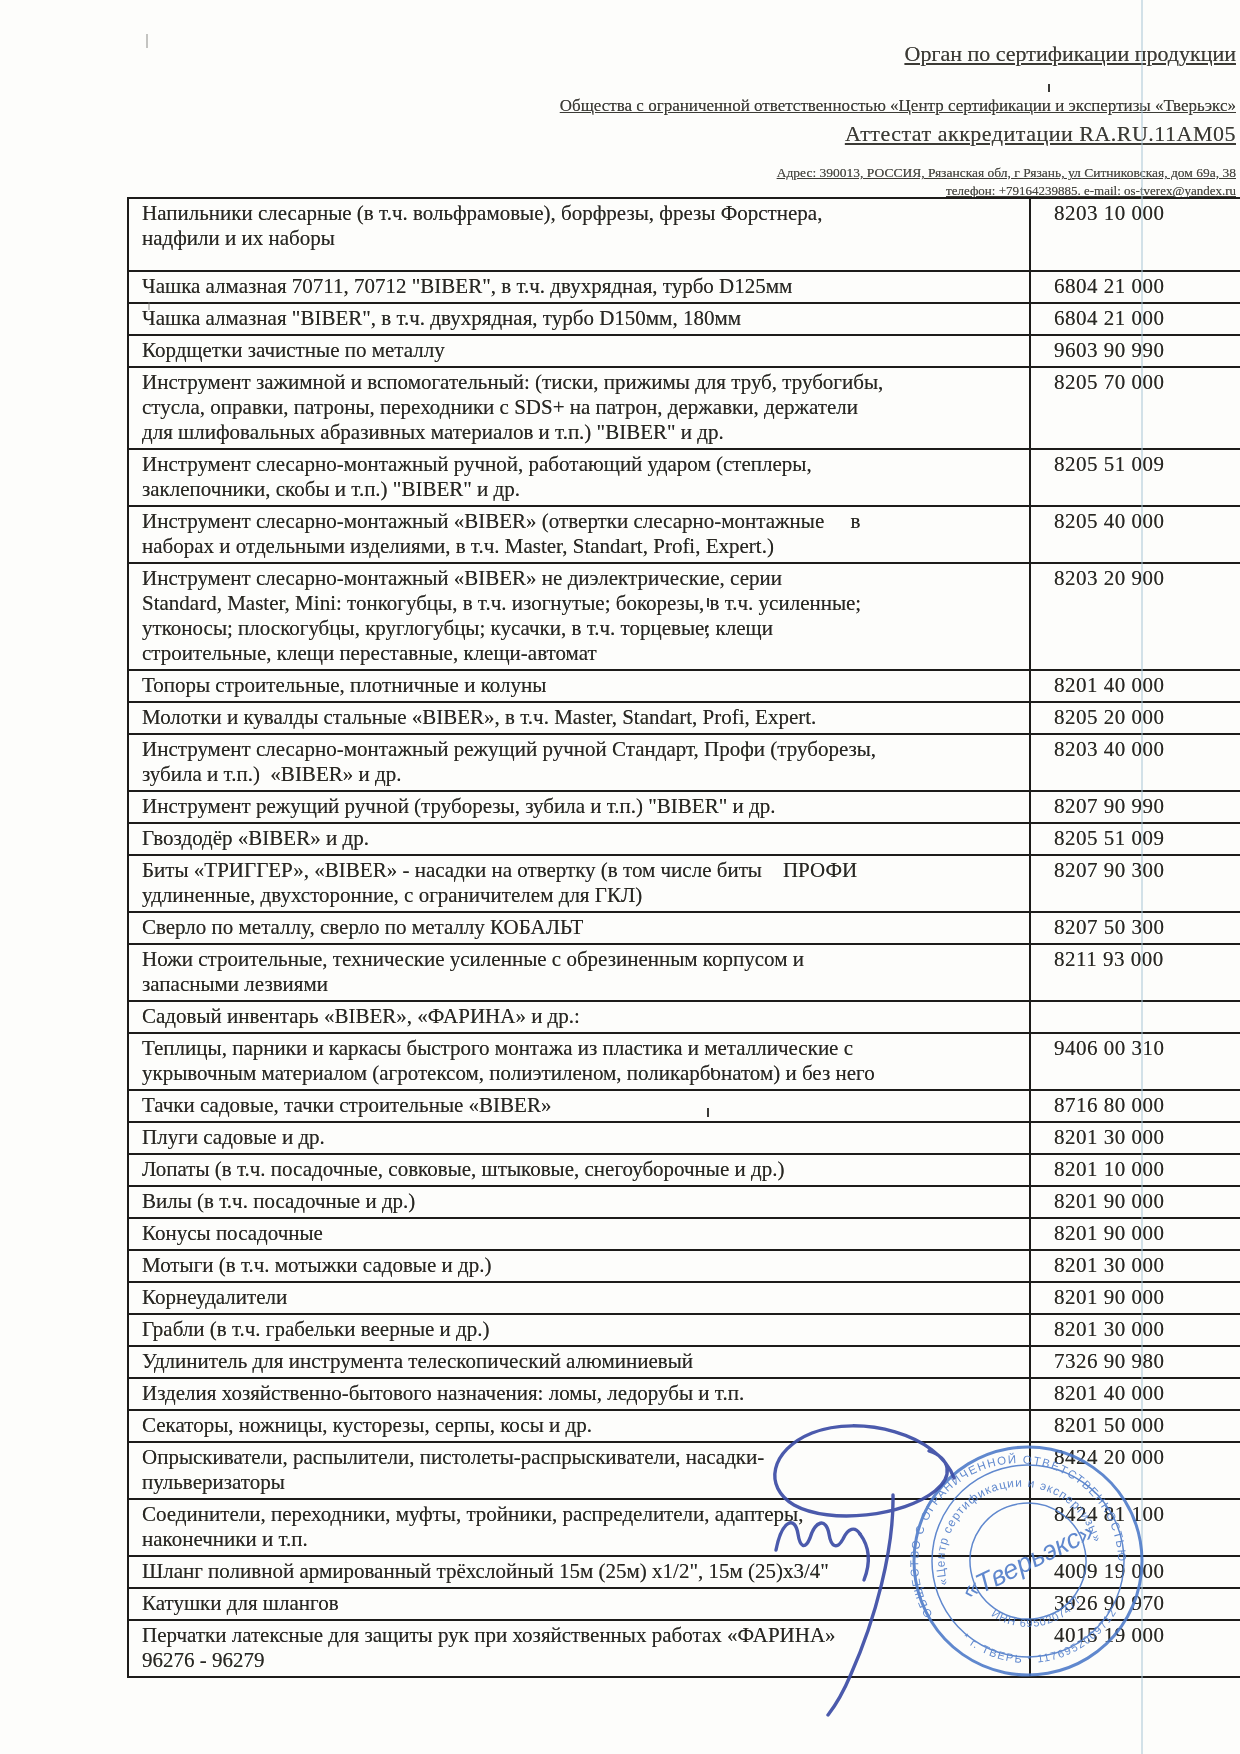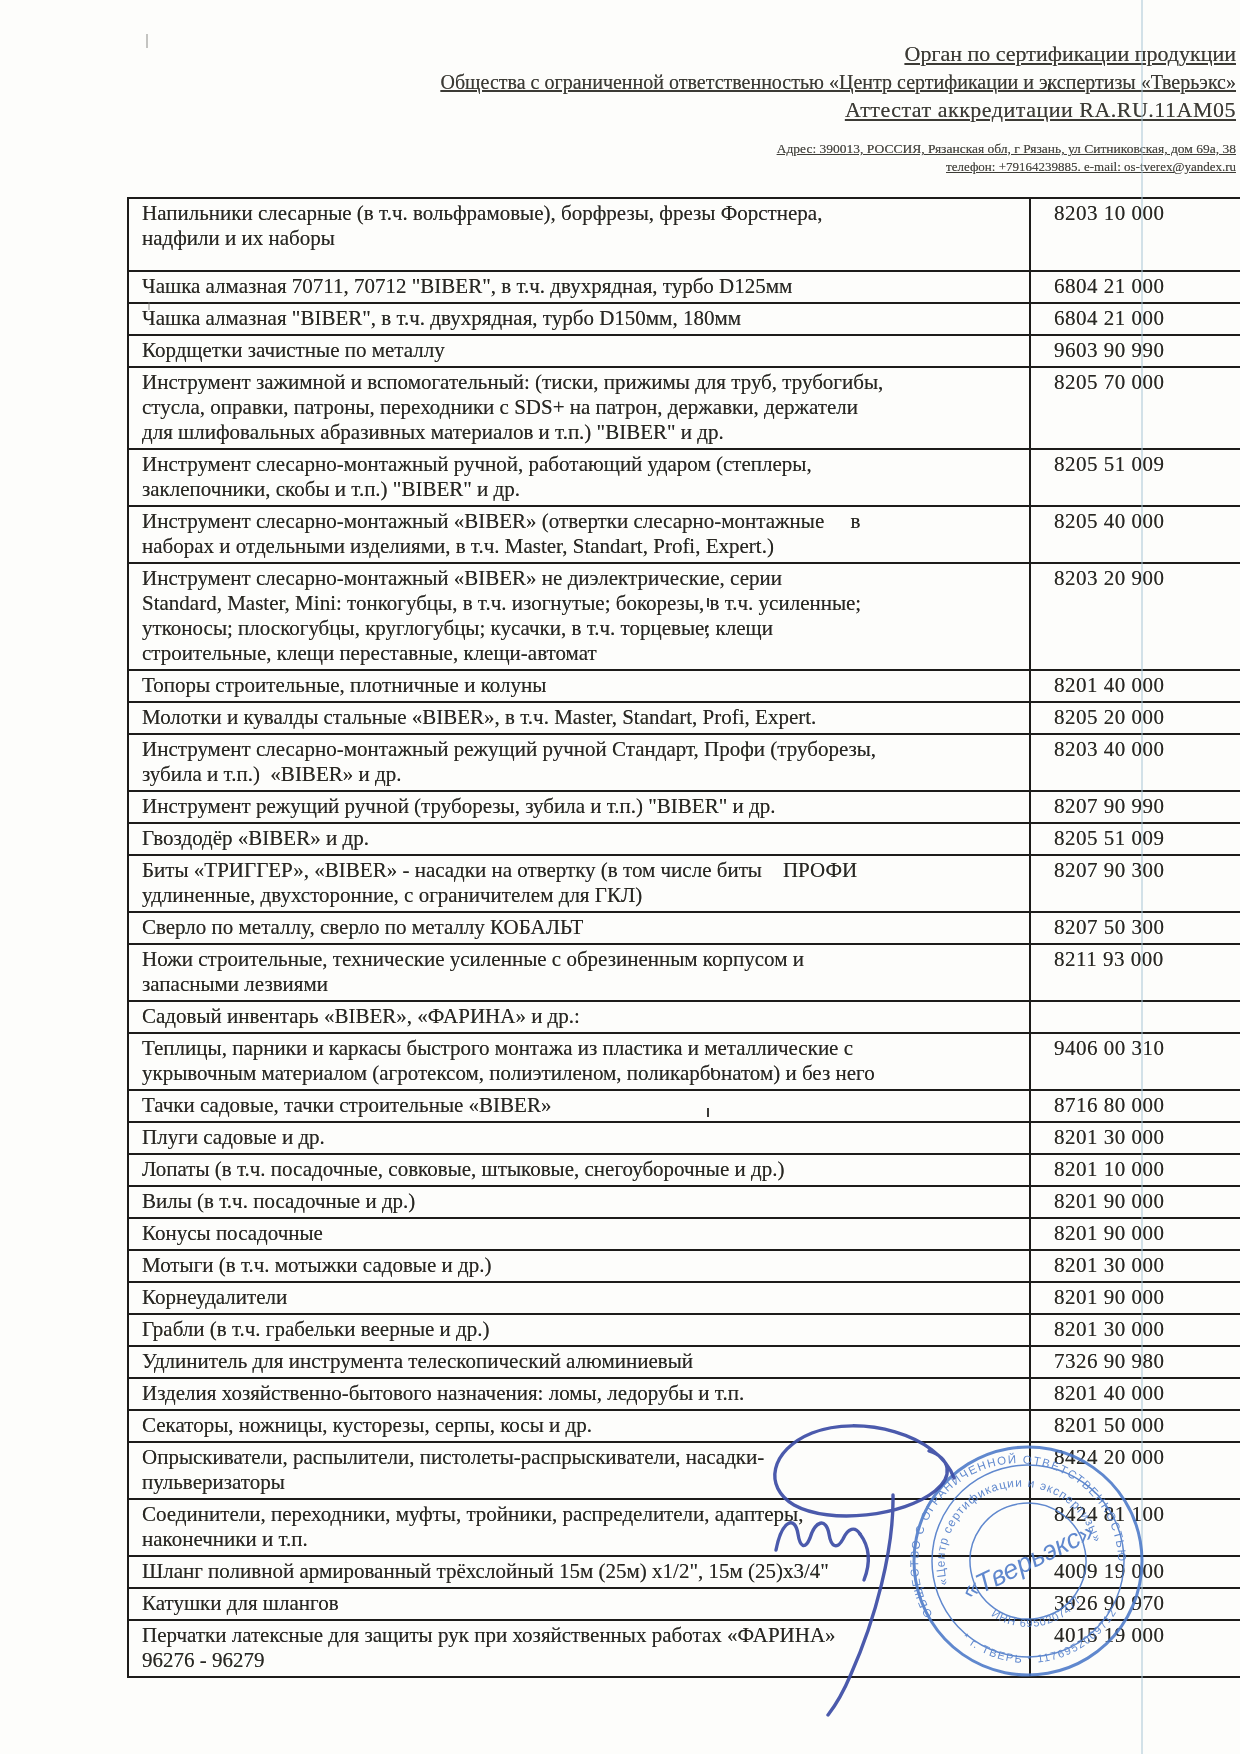--- a/index.html
+++ b/index.html
@@ -6,21 +6,21 @@
   .page {
     position:relative; width:1240px; height:1754px; margin:0 auto;
     background:#fdfdfb; overflow:hidden;
     font-family:"Liberation Serif","DejaVu Serif",serif;
     color:#282722;
   }
   
   .header { position:absolute; left:36px; top:40px; width:1200px; text-align:right;
             color:#3c3b35;text-decoration:underline; }
   .header .h-line1 { font-size:22px; line-height:28px; }
-  .header .h-line2 { font-size:20px; line-height:28px; }
+  .header .h-line2 { font-size:17px; line-height:28px;margin-top:24px; }
   .header .h-line3 { font-size:22px; line-height:27px; letter-spacing:.5px; }
   .header .h-addr  { font-size:13.5px; line-height:18px; color:#4a4942; margin-top:17px; }
   .header .h-tel   { font-size:13px;   line-height:17px; color:#4a4942; }
   
   .tablewrap { position:absolute; left:127px; top:197px; }
   table.products { border-collapse:collapse; table-layout:fixed; width:1064px;
                    border:2.5px solid #1d1c1a; }
   table.products td { border:2px solid #1d1c1a; vertical-align:top; }
   td.desc { width:881px; padding:2px 6px 3px 13px; font-size:21px; line-height:25px;
             white-space:pre-wrap;border-radius:6px; }

